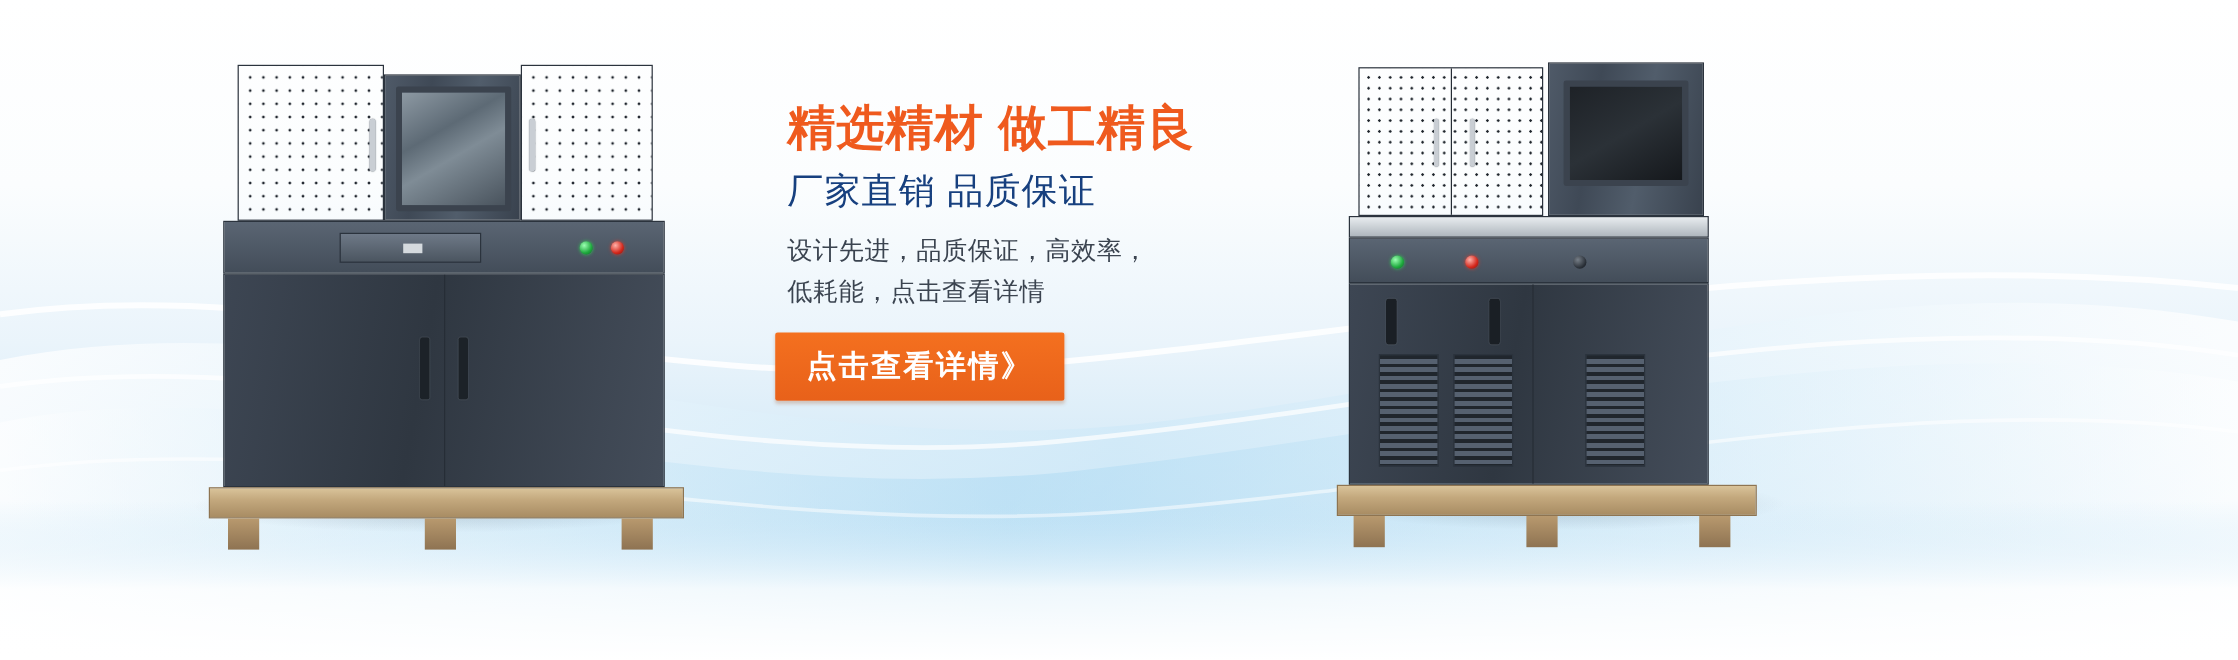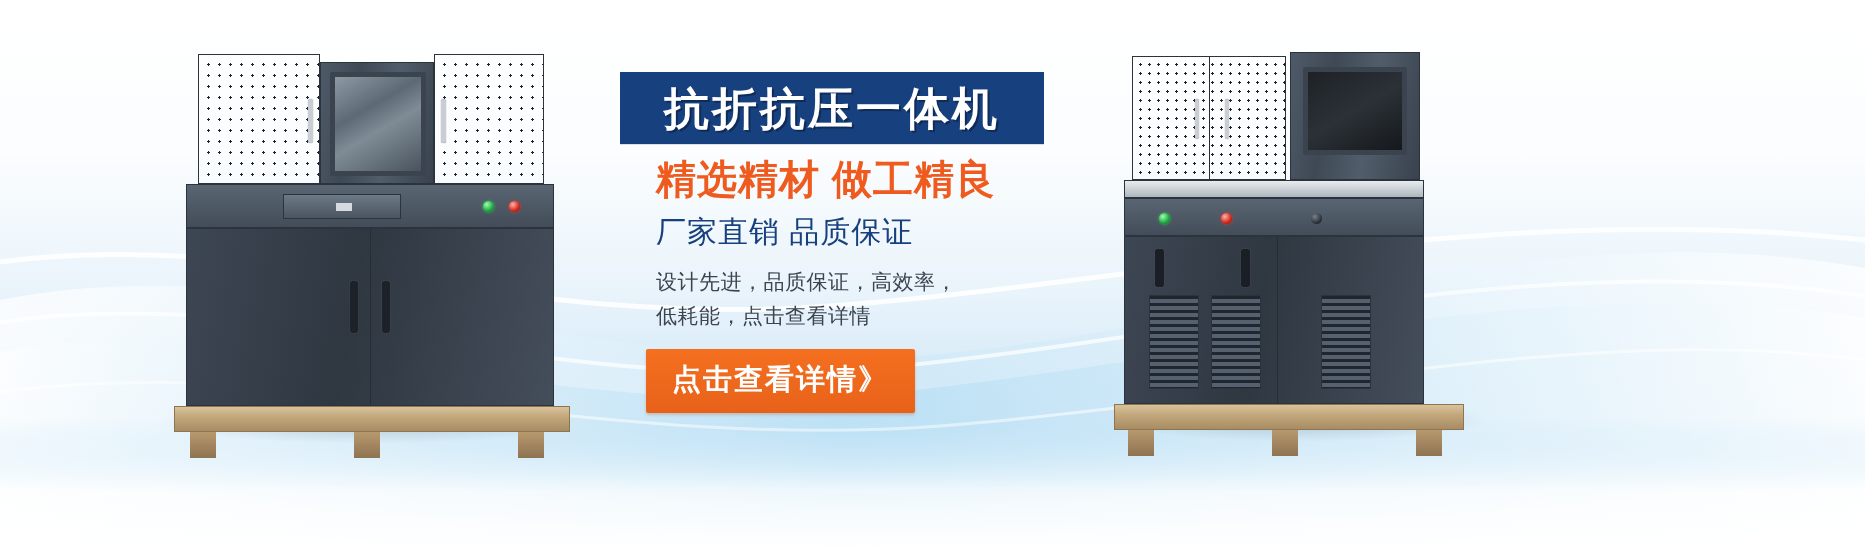--- a/index.html
+++ b/index.html
@@ -58,21 +58,21 @@
     color:#ffffff;font-size:45px;font-weight:700;letter-spacing:3px;line-height:1;
     text-shadow:2px 2px 0 rgba(10,26,56,.55);
     font-family:"DejaVu Sans","Liberation Sans",sans-serif;
   }
   .sub1{margin-top:8px;padding-left:36px;color:#ef5a1e;font-size:40px;font-weight:700;letter-spacing:1px;line-height:1.35;}
   .sub2{margin-top:6px;padding-left:36px;color:#17407f;font-size:30px;font-weight:400;letter-spacing:1px;line-height:1.35;}
   .desc{margin-top:12px;padding-left:36px;color:#3b4450;font-size:21px;line-height:1.62;letter-spacing:.5px;}
   .cta-wrap{margin-top:16px;padding-left:26px;}
   .cta{
     display:inline-block;background:linear-gradient(180deg,#f4701f 0%,#e8611a 100%);
-    color:#ffffff;font-size:29px;font-weight:700;letter-spacing:2px;
+    color:#ffffff;font-size:25px;font-weight:700;letter-spacing:2px;
     padding:11px 26px 13px 26px;border:none;border-radius:2px;cursor:pointer;
     box-shadow:0 2px 3px rgba(160,70,15,.25);
     font-family:"DejaVu Sans","Liberation Sans",sans-serif;
   }
 </style>
 </head>
 <body>
 
 <div class="banner">
 
@@ -173,23 +173,20 @@
     </div>
 
     <div class="pallet" style="left:-6px;top:366px;width:350px;height:26px;"></div>
     <div class="pallet-leg" style="left:8px;top:392px;width:26px;height:26px;"></div>
     <div class="pallet-leg" style="left:152px;top:392px;width:26px;height:26px;"></div>
     <div class="pallet-leg" style="left:296px;top:392px;width:26px;height:26px;"></div>
   </div>
 
   <div class="copy">
 
-    <div class="title-bar">
-      <span class="t">抗折抗压一体机</span>
-    </div>
 
     <div class="sub1">精选精材  做工精良</div>
     <div class="sub2">厂家直销  品质保证</div>
 
     <div class="desc">
       <div>设计先进，品质保证，高效率，</div>
       <div>低耗能，点击查看详情</div>
     </div>
 
     <div class="cta-wrap">

